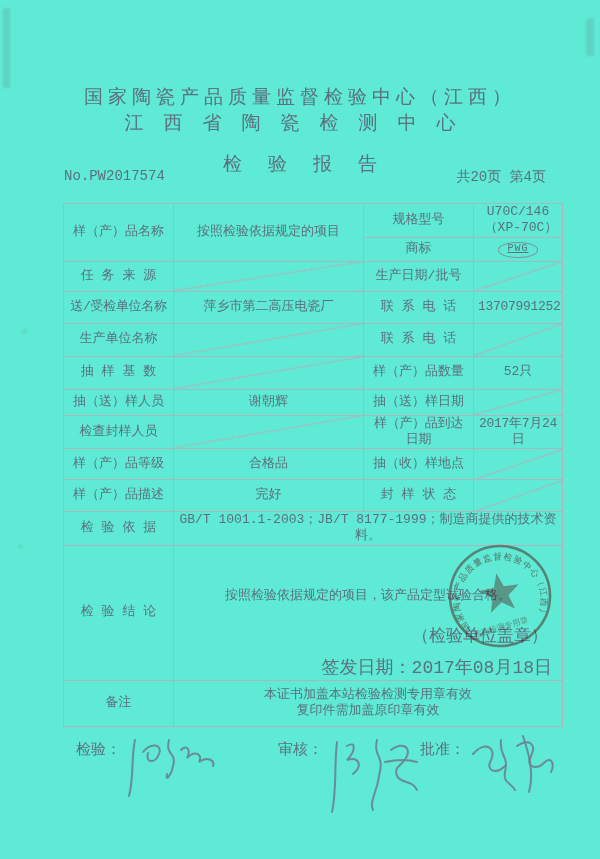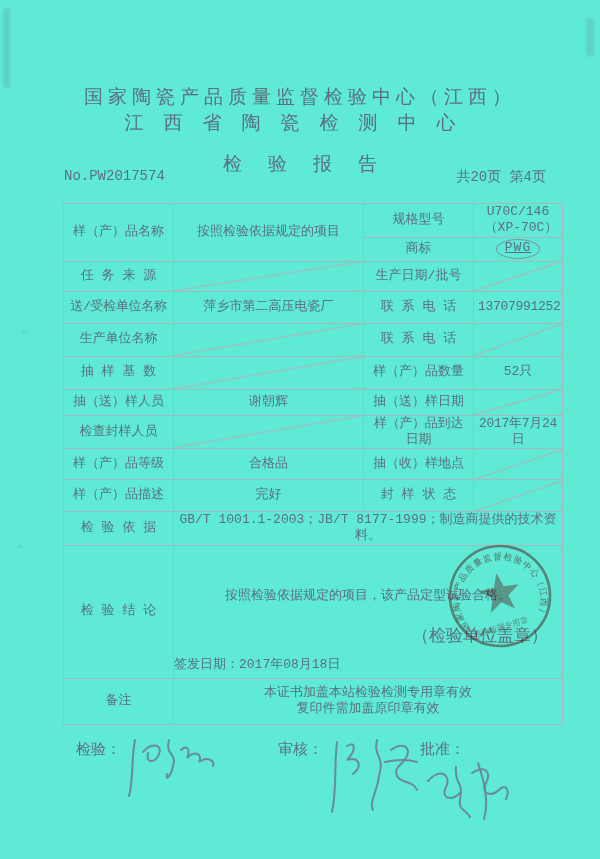--- a/index.html
+++ b/index.html
@@ -32,28 +32,28 @@
       #a6b7c1 calc(50% - 0.6px),
       #a6b7c1 calc(50% + 0.6px),
       transparent calc(50% + 0.6px));
   }
   .h33{height:33px}.h24{height:24px}.h30{height:30px}.h32{height:32px}
   .h26{height:26px}.h31{height:31px}.h133{height:133px}.h46{height:46px}
   .spec2{font-size:12px;line-height:1.3;}
   .spec2 .ind{padding-left:6px;}
   .oval{
     display:inline-block;border:1.5px solid #7d93a2;border-radius:50%;
-    padding:0 8px 2px 8px;font-size:13px;letter-spacing:1px;
+    padding:0 8px 2px 8px;font-size:10px;letter-spacing:1px;
     text-decoration:underline;
   }
   
   .concl{position:relative;height:100%;}
   .concl-line1{text-align:center;padding-top:42px;font-size:13px;}
   .concl-line2{text-align:right;padding-right:14px;margin-top:22px;font-size:17px;}
-  .concl-line3{padding-right:10px;margin-top:10px;font-size:13px;}
+  .concl-line3{text-align:right;padding-right:10px;margin-top:10px;font-size:18px;}
   .remark-val{font-size:13px;line-height:1.45;}
   
   .sigrow{position:absolute;left:0;top:732px;width:600px;height:90px;font-size:15px;}
   .siggroup{position:absolute;display:flex;align-items:flex-start;}
   .siglabel{padding-top:8px;white-space:nowrap;}
   .sigsvg{display:block;}
   .sig-stroke{fill:none;stroke:#6c8292;stroke-width:2;stroke-linecap:round;opacity:.9;}
   
   .stamp{position:absolute;left:436px;top:538px;mix-blend-mode:multiply;z-index:5;}
   
@@ -193,21 +193,21 @@
     <div class="siggroup" style="left:278px;top:0;">
       <span class="siglabel">审核：</span>
       <svg class="sigsvg" width="118" height="84" viewBox="0 0 118 84">
         <path class="sig-stroke" d="M14 10 C11 34 14 58 9 80"></path>
         <path class="sig-stroke" d="M24 14 C34 8 32 20 24 28 C36 24 40 34 30 42"></path>
         <path class="sig-stroke" d="M54 8 C50 26 62 22 56 44 C54 60 46 70 50 78"></path>
         <path class="sig-stroke" d="M68 18 C78 10 88 14 84 24 C80 34 70 34 74 44 C78 52 90 48 94 58"></path>
         <path class="sig-stroke" d="M62 30 C72 28 84 27 94 30"></path>
       </svg>
     </div>
-    <div class="siggroup" style="left:420px;top:0;flex-direction:column;">
+    <div class="siggroup" style="left:420px;top:0;">
       <span class="siglabel">批准：</span>
       <svg class="sigsvg" width="100" height="66" viewBox="0 0 100 66">
         <path class="sig-stroke" d="M8 22 C20 8 32 16 26 28 C20 40 32 42 40 34"></path>
         <path class="sig-stroke" d="M36 8 C34 26 44 22 40 40 C38 52 46 50 50 58"></path>
         <path class="sig-stroke" d="M52 14 C64 6 72 12 66 24 C60 36 72 38 80 30 C86 24 90 32 86 40"></path>
         <path class="sig-stroke" d="M58 4 C62 16 70 40 64 60"></path>
       </svg>
     </div>
   </div>
 

